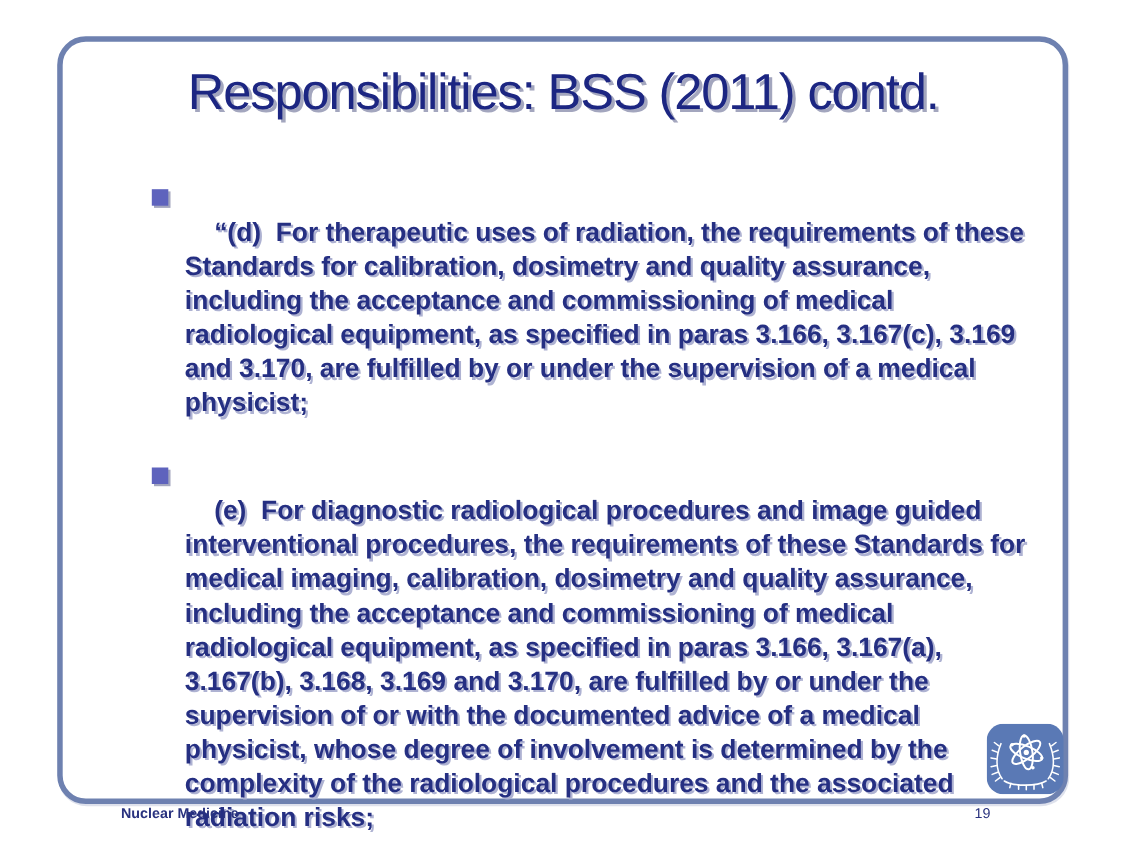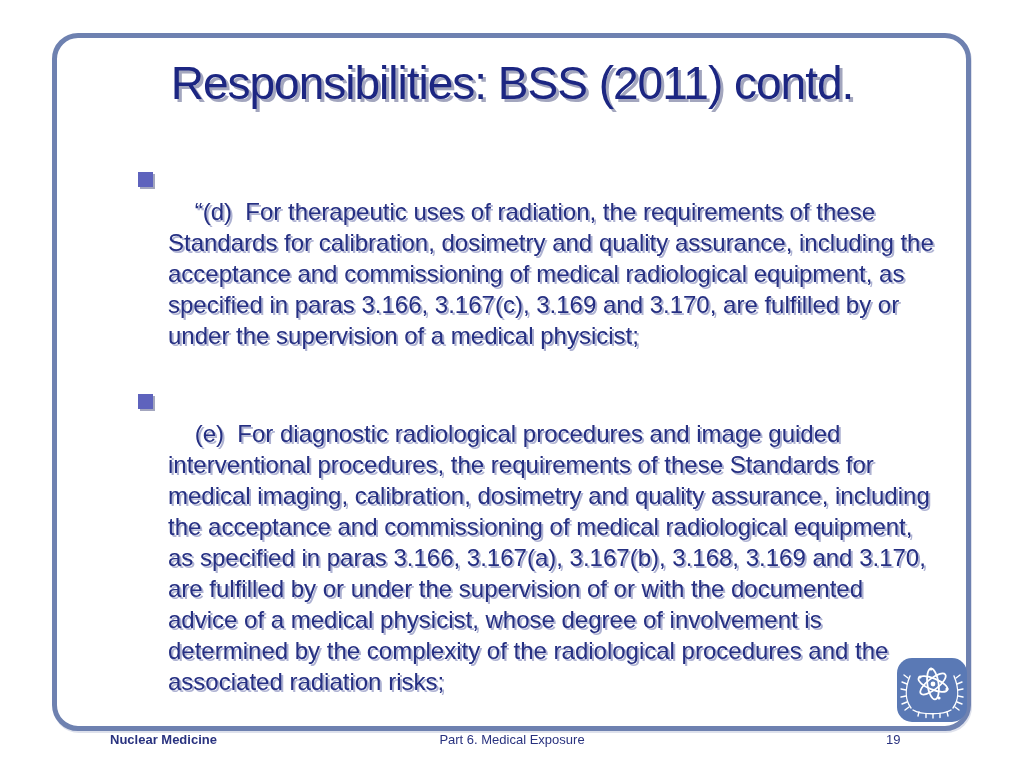--- a/index.html
+++ b/index.html
@@ -35,21 +35,21 @@
     position:absolute;
     left:138px;top:165px;
     width:800px;
   }
   .bullet-para{
     position:relative;
     margin:0 0 5px 0;
     padding-left:30px;
     font-size:24px;
     line-height:31px;
-    font-weight:normal;
+    font-weight:bold;
     color:var(--body-navy,#252f82);
     text-shadow:2px 2px 0 var(--shadow-lav,#aeb2d2);
     white-space:pre-wrap;
   }
   .bullet-square{
     position:absolute;
     left:0;top:7px;
     width:15px;height:15px;
     background:var(--bullet-blue,#5e63bd);
     box-shadow:2px 2px 0 var(--shadow-gray,#a3a6be);
@@ -107,15 +107,14 @@
     <path d="M57,18 C62,30 62,42 56,50"></path>
     <path d="M11,20 l-4,-3 M10,26 l-5,-2 M9,32 l-5,-1 M9,38 l-5,1 M10,44 l-5,2 M12,49 l-4,3"></path>
     <path d="M59,20 l4,-3 M60,26 l5,-2 M61,32 l5,-1 M61,38 l5,1 M60,44 l5,2 M58,49 l4,3"></path>
     <path d="M16,52 C24,57 46,57 54,52"></path>
     <path d="M22,54 l-1,4 M29,55.5 l0,4 M36,56 l0,4 M43,55.5 l0,4 M50,54 l1,4"></path>
   </g>
 </svg>
 
 <div class="footer">
   <span class="footer-left">Nuclear Medicine</span>
-  <span class="footer-center">Part 6. Medical Exposure</span>
   <span class="footer-page">19</span>
 </div>
 
 </body></html>

